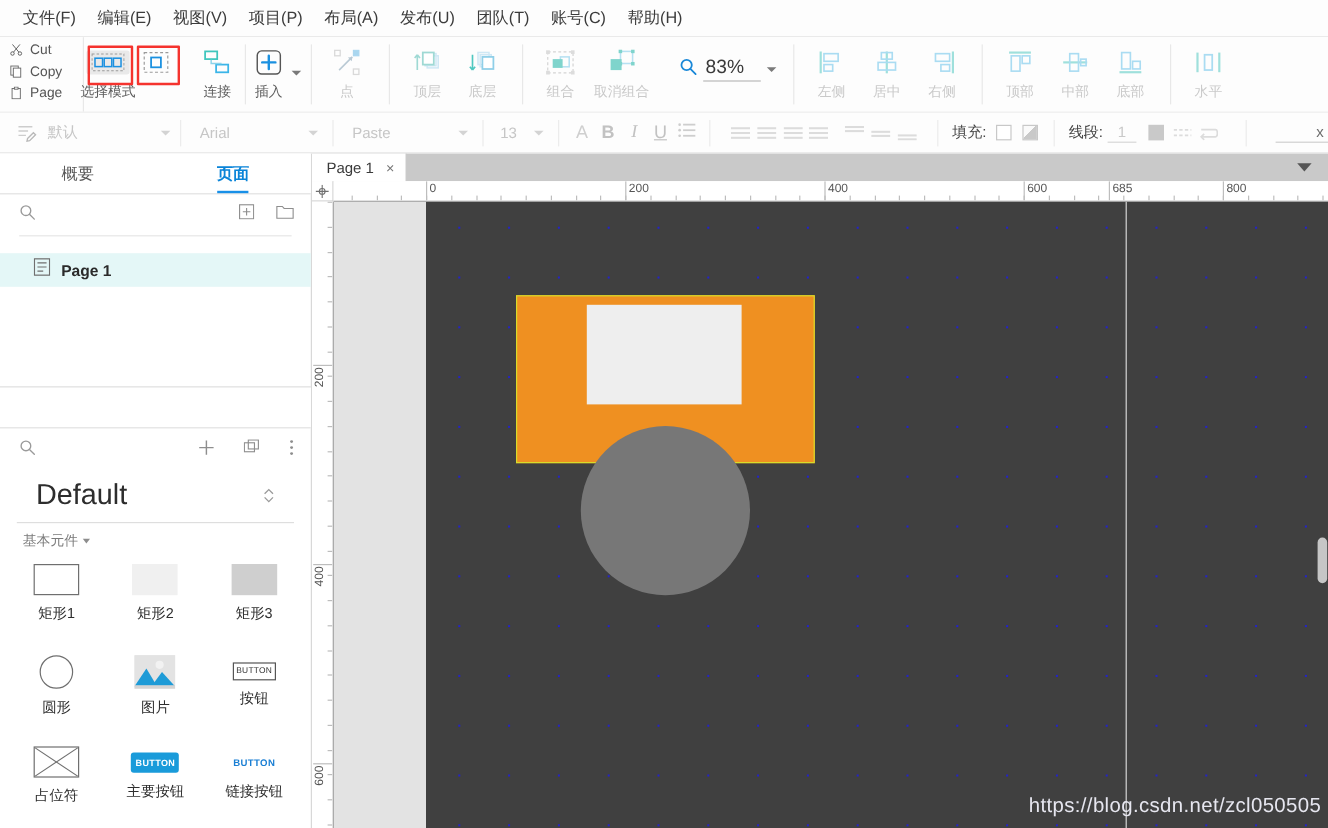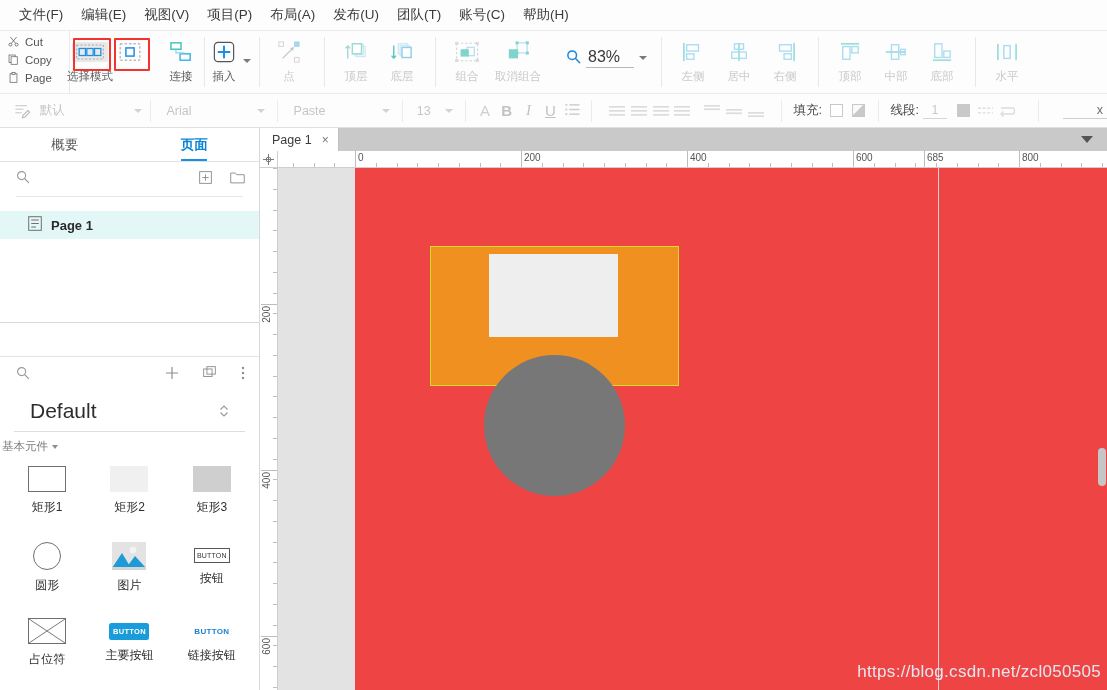--- a/index.html
+++ b/index.html
@@ -122,26 +122,26 @@
   .page-row {
     display: flex; align-items: center; gap: 9px;
     height: 28px; padding-left: 28px; background: #e4f7f7; cursor: default;
   }
   .page-row .ptxt { font-size: 13px; color: #2a2a2a; font-weight: bold; }
 
   .panel-split { border-top: 1px solid #d8d8d8; }
 
   .lib-search { height: 36px; display: flex; align-items: center; padding: 0 14px 0 16px; gap: 10px;}
   .lib-name {
-    font-size: 21px; color: #2d2d2d; padding: 6px 16px 8px 16px;
+    font-size: 24px; color: #2d2d2d; padding: 6px 16px 8px 16px;
     display: flex; align-items: center; justify-content: space-between;
     border-bottom: 1px solid #dedede; margin: 0 14px 0 14px;
   }
   .spin { display: flex; flex-direction: column; gap: 2px; }
-  .cat-row { font-size: 11.5px; color: #7b7b7b; padding: 7px 0 4px 2px; display:flex; align-items:center; gap:4px;text-align:right; }
+  .cat-row { font-size: 11.5px; color: #7b7b7b; padding: 7px 0 4px 19px; display:flex; align-items:center; gap:4px;text-align:right; }
   .cat-caret { width:0;height:0;border-left:3.5px solid transparent;border-right:3.5px solid transparent;border-top:4px solid #8d8d8d; }
 
   .widget-grid {
     display: grid; grid-template-columns: repeat(3, 1fr);
     row-gap: 10px; padding: 2px 6px 0 6px;
   }
   .widget-cell {
     display: flex; flex-direction: column; align-items: center; gap: 7px;
     cursor: default; height: 66px; justify-content: flex-start; padding-top: 6px;
   }
@@ -205,21 +205,21 @@
   .hr-tick { position: absolute; bottom: 0; width: 1px; background: #bdbdbd; }
   .hr-lbl { position: absolute; top: 1px; font-size: 10px; color: #555; }
   .vr-tick { position: absolute; right: 0; height: 1px; background: #bdbdbd; }
   .vr-lbl {
     position: absolute; left: 1px; font-size: 10px; color: #555;
     writing-mode: vertical-rl; transform: rotate(180deg);
   }
 
   .viewport {
     position: absolute; left: 18px; top: 40px; width: 829px; height: 522px;
-    overflow: hidden; background: #ef4444;
+    overflow: hidden; background: #404040;
   }
   .dotgrid {
     position: absolute; left: 0; top: 0; width: 829px; height: 522px;
     background-image: radial-gradient(circle, #2222cc 0.6px, transparent 0.7px);
     background-size: 41.5px 41.5px;
     background-position: 1px 1px;
   }
   .gray-gutter {
     position: absolute; left: 0; top: 0; width: 77px; height: 522px;
     background: #e3e3e3;

